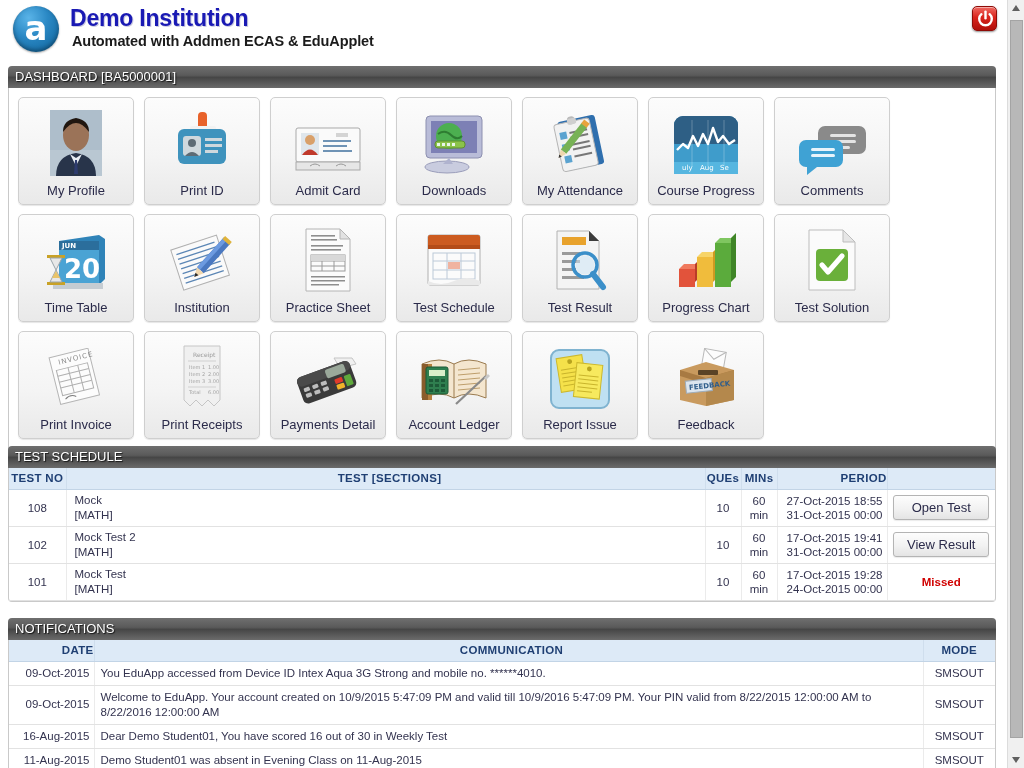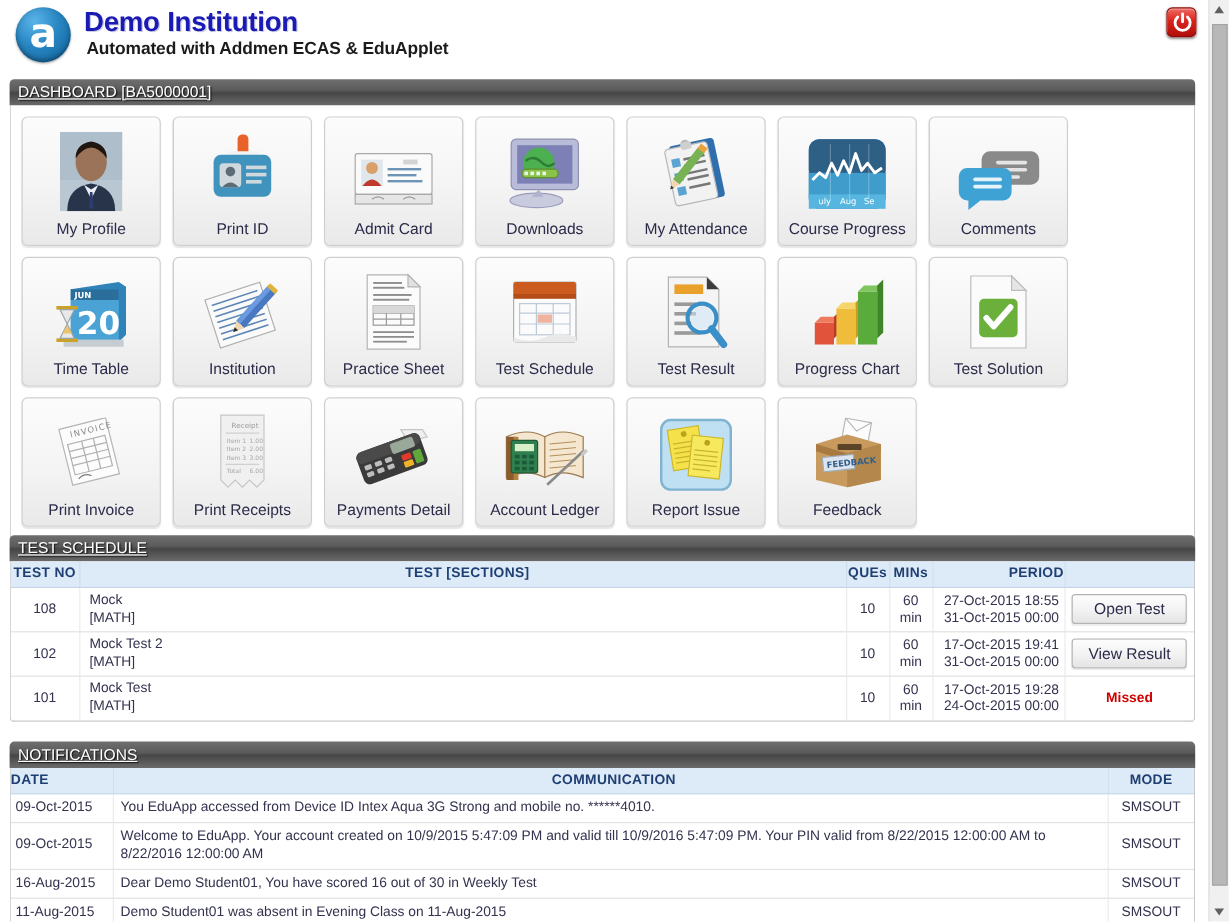--- a/index.html
+++ b/index.html
@@ -63,21 +63,20 @@
   .panel-head {
     height: 22px;
     background: linear-gradient(180deg, #6f6f6f 0%, #5a5a5a 42%, #464646 52%, #6b6b6b 100%);
     border-radius: 4px 4px 0 0;
     color: #ffffff;
     font: 13px "Liberation Sans", sans-serif;
     line-height: 22px;
     padding-left: 7px;
     text-shadow: 1px 1px 1px rgba(0,0,0,.75);
     white-space: nowrap;
-    text-decoration: underline;
   }
 
   .panel-body {
     background: #ffffff;
     border: 1px solid #c9c9c9;
     border-top: none;
     border-radius: 0 0 4px 4px;
   }
 
   
@@ -157,21 +156,21 @@
   }
   .missed {
     font: bold 11.5px "Liberation Sans", sans-serif;
     color: #d00000;
   }
 
   
   #notifs { top: 618px; }
   #notifs .panel-body { padding: 0; height: 150px; overflow: hidden; }
 
-  .n-date { width: 85px;  text-align: left; white-space: nowrap; }
+  .n-date { width: 85px;  text-align: right; white-space: nowrap; }
   .n-comm { text-align: left; padding-left: 6px !important; }
   .n-mode { width: 72px;  text-align: center; }
 
   #notifs table.grid td { padding: 4px 4px; line-height: 15px; }
 
   
   .scrollbar {
     position: absolute; right: 0; top: 0; width: 17px; height: 768px;
     background: #f0f0f0;
     border-left: 1px solid #dcdcdc;

